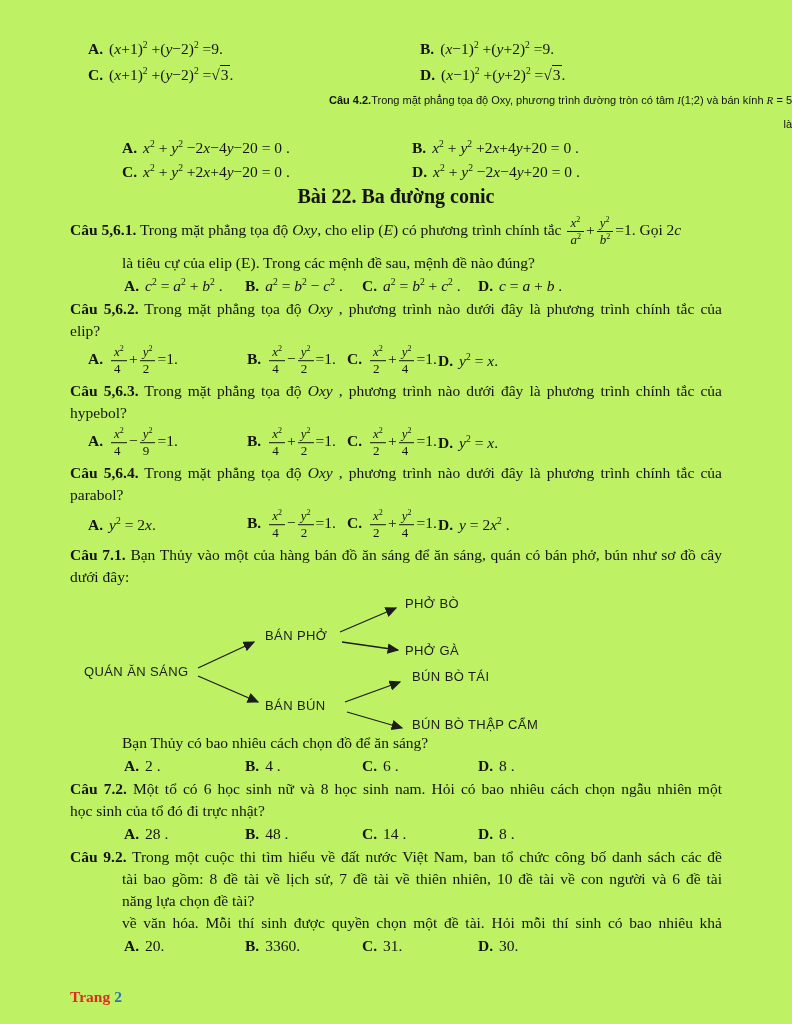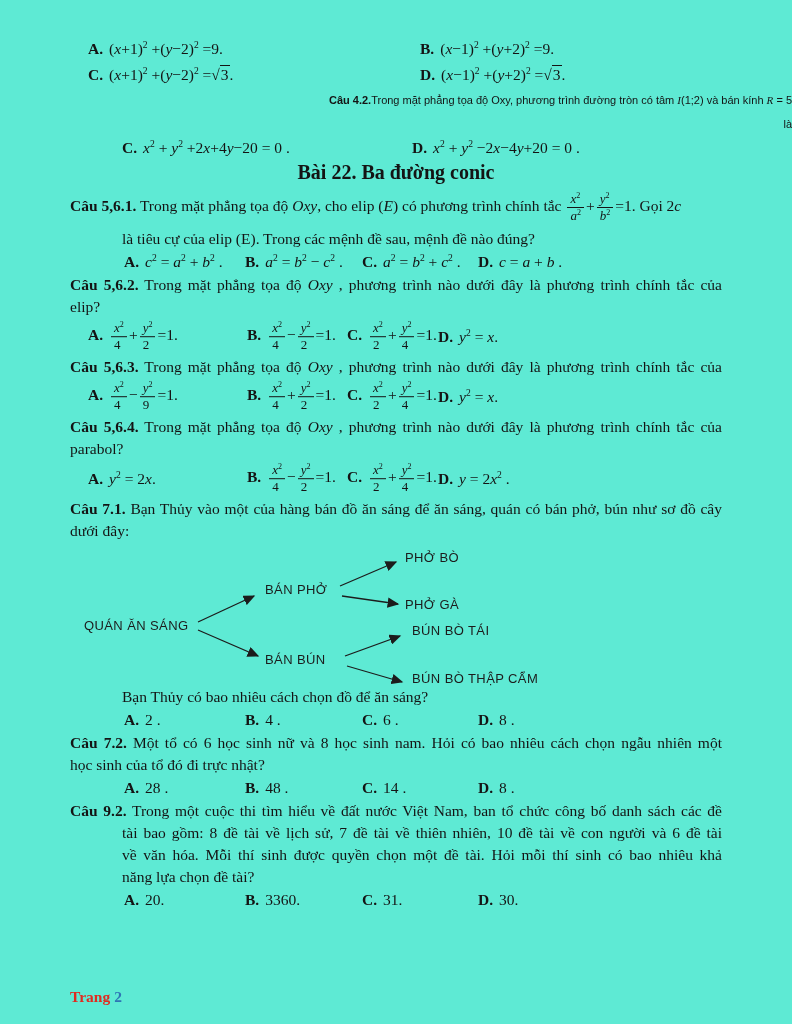--- a/index.html
+++ b/index.html
@@ -1,19 +1,19 @@
 <!DOCTYPE html>
 <html><head>
 <meta charset="utf-8">
 <style>
   html,body{margin:0;padding:0;background:#ffffff;}
   .page{
     position:relative;
     width:792px;height:1024px;
-    background:#5eead4;
+    background:#bef264;
     font-family:"Liberation Serif",serif;
     font-size:15.5px;color:#141414;
     overflow:hidden;
   }
   #content{position:absolute;top:0;left:0;width:792px;padding-top:36px;box-sizing:border-box;}
   .line{position:relative;height:22px;line-height:22px;white-space:nowrap;}
   .line.just{white-space:normal;text-align:justify;text-align-last:justify;width:722px;box-sizing:border-box;}
   .line.tall{height:44px;line-height:44px;}
   .line.h24{height:24px;line-height:24px;}
   .ind0{padding-left:70px;}
@@ -53,20 +53,24 @@
         <span class="opt o0"><span class="olabel">A.</span><span class="math">(<i>x</i>+1)<sup>2</sup> +(<i>y</i>−2)<sup>2</sup> =9.</span></span>
         <span class="opt o1"><span class="olabel">B.</span><span class="math">(<i>x</i>−1)<sup>2</sup> +(<i>y</i>+2)<sup>2</sup> =9.</span></span>
       </div>
       <div class="optrow w2a h26">
         <span class="opt o0"><span class="olabel">C.</span><span class="math">(<i>x</i>+1)<sup>2</sup> +(<i>y</i>−2)<sup>2</sup> =<span class="sqrt">√<span class="sqb">3</span></span>.</span></span>
         <span class="opt o1"><span class="olabel">D.</span><span class="math">(<i>x</i>−1)<sup>2</sup> +(<i>y</i>+2)<sup>2</sup> =<span class="sqrt">√<span class="sqb">3</span></span>.</span></span>
       </div>
       <div class="line ind0 sans h24"><b class="qlabel">Câu 4.2.</b><span>Trong mặt phẳng tọa độ Oxy, phương trình đường tròn có tâm </span><span class="math"><i>I</i>(1;2)</span><span> và bán kính </span><span class="math"><i>R</i> = 5</span></div>
       <div class="line ind1 sans h24"><span>là</span></div>
       <div class="optrow w2b h24">
+        <span class="opt o0"><span class="olabel">A.</span><span class="math"><i>x</i><sup>2</sup> + <i>y</i><sup>2</sup> −2<i>x</i>−4<i>y</i>−20 = 0 .</span></span>
+        <span class="opt o1"><span class="olabel">B.</span><span class="math"><i>x</i><sup>2</sup> + <i>y</i><sup>2</sup> +2<i>x</i>+4<i>y</i>+20 = 0 .</span></span>
+      </div>
+      <div class="optrow w2b h24">
         <span class="opt o0"><span class="olabel">C.</span><span class="math"><i>x</i><sup>2</sup> + <i>y</i><sup>2</sup> +2<i>x</i>+4<i>y</i>−20 = 0 .</span></span>
         <span class="opt o1"><span class="olabel">D.</span><span class="math"><i>x</i><sup>2</sup> + <i>y</i><sup>2</sup> −2<i>x</i>−4<i>y</i>+20 = 0 .</span></span>
       </div>
       <div class="heading">Bài 22. Ba đường conic</div>
       <div class="line ind0 tall"><b class="qlabel">Câu 5,6.1.</b><span> Trong mặt phẳng tọa độ </span><span class="math"><i>O</i><i>x</i><i>y</i></span><span>, cho elip </span><span class="math">(<i>E</i>)</span><span> có phương trình chính tắc </span><span class="math"><span class="frac"><span class="fn"><i>x</i><sup>2</sup></span><span class="fd"><i>a</i><sup>2</sup></span></span>+<span class="frac"><span class="fn"><i>y</i><sup>2</sup></span><span class="fd"><i>b</i><sup>2</sup></span></span>=1</span><span>. Gọi </span><span class="math">2<i>c</i></span></div>
       <div class="line ind1"><span>là tiêu cự của elip (E). Trong các mệnh đề sau, mệnh đề nào đúng?</span></div>
       <div class="optrow w4a h24">
         <span class="opt o0"><span class="olabel">A.</span><span class="math"><i>c</i><sup>2</sup> = <i>a</i><sup>2</sup> + <i>b</i><sup>2</sup> .</span></span>
         <span class="opt o1"><span class="olabel">B.</span><span class="math"><i>a</i><sup>2</sup> = <i>b</i><sup>2</sup> − <i>c</i><sup>2</sup> .</span></span>
         <span class="opt o2"><span class="olabel">C.</span><span class="math"><i>a</i><sup>2</sup> = <i>b</i><sup>2</sup> + <i>c</i><sup>2</sup> .</span></span>
@@ -74,20 +78,21 @@
       </div>
       <div class="line ind0 just"><b class="qlabel">Câu 5,6.2.</b><span> Trong mặt phẳng tọa độ </span><span class="math"><i>O</i><i>x</i><i>y</i></span><span> , phương trình nào dưới đây là phương trình chính tắc của</span></div>
       <div class="line ind0"><span>elip?</span></div>
       <div class="optrow w4b h38">
         <span class="opt o0"><span class="olabel">A.</span><span class="math"><span class="frac"><span class="fn"><i>x</i><sup>2</sup></span><span class="fd">4</span></span>+<span class="frac"><span class="fn"><i>y</i><sup>2</sup></span><span class="fd">2</span></span>=1.</span></span>
         <span class="opt o1"><span class="olabel">B.</span><span class="math"><span class="frac"><span class="fn"><i>x</i><sup>2</sup></span><span class="fd">4</span></span>−<span class="frac"><span class="fn"><i>y</i><sup>2</sup></span><span class="fd">2</span></span>=1.</span></span>
         <span class="opt o2"><span class="olabel">C.</span><span class="math"><span class="frac"><span class="fn"><i>x</i><sup>2</sup></span><span class="fd">2</span></span>+<span class="frac"><span class="fn"><i>y</i><sup>2</sup></span><span class="fd">4</span></span>=1.</span></span>
         <span class="opt o3"><span class="olabel">D.</span><span class="math"><i>y</i><sup>2</sup> = <i>x</i>.</span></span>
       </div>
       <div class="line ind0 just"><b class="qlabel">Câu 5,6.3.</b><span> Trong mặt phẳng tọa độ </span><span class="math"><i>O</i><i>x</i><i>y</i></span><span> , phương trình nào dưới đây là phương trình chính tắc của</span></div>
+      <div class="line ind0"><span>hypebol?</span></div>
       <div class="optrow w4b h38">
         <span class="opt o0"><span class="olabel">A.</span><span class="math"><span class="frac"><span class="fn"><i>x</i><sup>2</sup></span><span class="fd">4</span></span>−<span class="frac"><span class="fn"><i>y</i><sup>2</sup></span><span class="fd">9</span></span>=1.</span></span>
         <span class="opt o1"><span class="olabel">B.</span><span class="math"><span class="frac"><span class="fn"><i>x</i><sup>2</sup></span><span class="fd">4</span></span>+<span class="frac"><span class="fn"><i>y</i><sup>2</sup></span><span class="fd">2</span></span>=1.</span></span>
         <span class="opt o2"><span class="olabel">C.</span><span class="math"><span class="frac"><span class="fn"><i>x</i><sup>2</sup></span><span class="fd">2</span></span>+<span class="frac"><span class="fn"><i>y</i><sup>2</sup></span><span class="fd">4</span></span>=1.</span></span>
         <span class="opt o3"><span class="olabel">D.</span><span class="math"><i>y</i><sup>2</sup> = <i>x</i>.</span></span>
       </div>
       <div class="line ind0 just"><b class="qlabel">Câu 5,6.4.</b><span> Trong mặt phẳng tọa độ </span><span class="math"><i>O</i><i>x</i><i>y</i></span><span> , phương trình nào dưới đây là phương trình chính tắc của</span></div>
       <div class="line ind0"><span>parabol?</span></div>
       <div class="optrow w4b h38">
         <span class="opt o0"><span class="olabel">A.</span><span class="math"><i>y</i><sup>2</sup> = 2<i>x</i>.</span></span>
@@ -129,22 +134,22 @@
       <div class="line ind0 just"><b class="qlabel">Câu 7.2.</b><span> Một tổ có 6 học sinh nữ và 8 học sinh nam. Hỏi có bao nhiêu cách chọn ngẫu nhiên một</span></div>
       <div class="line ind0"><span>học sinh của tổ đó đi trực nhật?</span></div>
       <div class="optrow w4a h24">
         <span class="opt o0"><span class="olabel">A.</span><span class="math">28 .</span></span>
         <span class="opt o1"><span class="olabel">B.</span><span class="math">48 .</span></span>
         <span class="opt o2"><span class="olabel">C.</span><span class="math">14 .</span></span>
         <span class="opt o3"><span class="olabel">D.</span><span class="math">8 .</span></span>
       </div>
       <div class="line ind0 just"><b class="qlabel">Câu 9.2.</b><span> Trong một cuộc thi tìm hiểu về đất nước Việt Nam, ban tổ chức công bố danh sách các đề</span></div>
       <div class="line ind1 just"><span>tài bao gồm: 8 đề tài về lịch sử, 7 đề tài về thiên nhiên, 10 đề tài về con người và 6 đề tài</span></div>
+      <div class="line ind1"><span>năng lựa chọn đề tài?</span></div>
       <div class="line ind1 just"><span>về văn hóa. Mỗi thí sinh được quyền chọn một đề tài. Hỏi mỗi thí sinh có bao nhiêu khả</span></div>
-      <div class="line ind1"><span>năng lựa chọn đề tài?</span></div>
       <div class="optrow w4a h24">
         <span class="opt o0"><span class="olabel">A.</span><span class="math">20.</span></span>
         <span class="opt o1"><span class="olabel">B.</span><span class="math">3360.</span></span>
         <span class="opt o2"><span class="olabel">C.</span><span class="math">31.</span></span>
         <span class="opt o3"><span class="olabel">D.</span><span class="math">30.</span></span>
       </div>
     </div>
   <div class="footer">
     <span id="f-label" style="color: rgb(224, 43, 32); ">Trang</span><span id="f-page" style="color: rgb(46, 116, 181);">2</span>
   </div>

